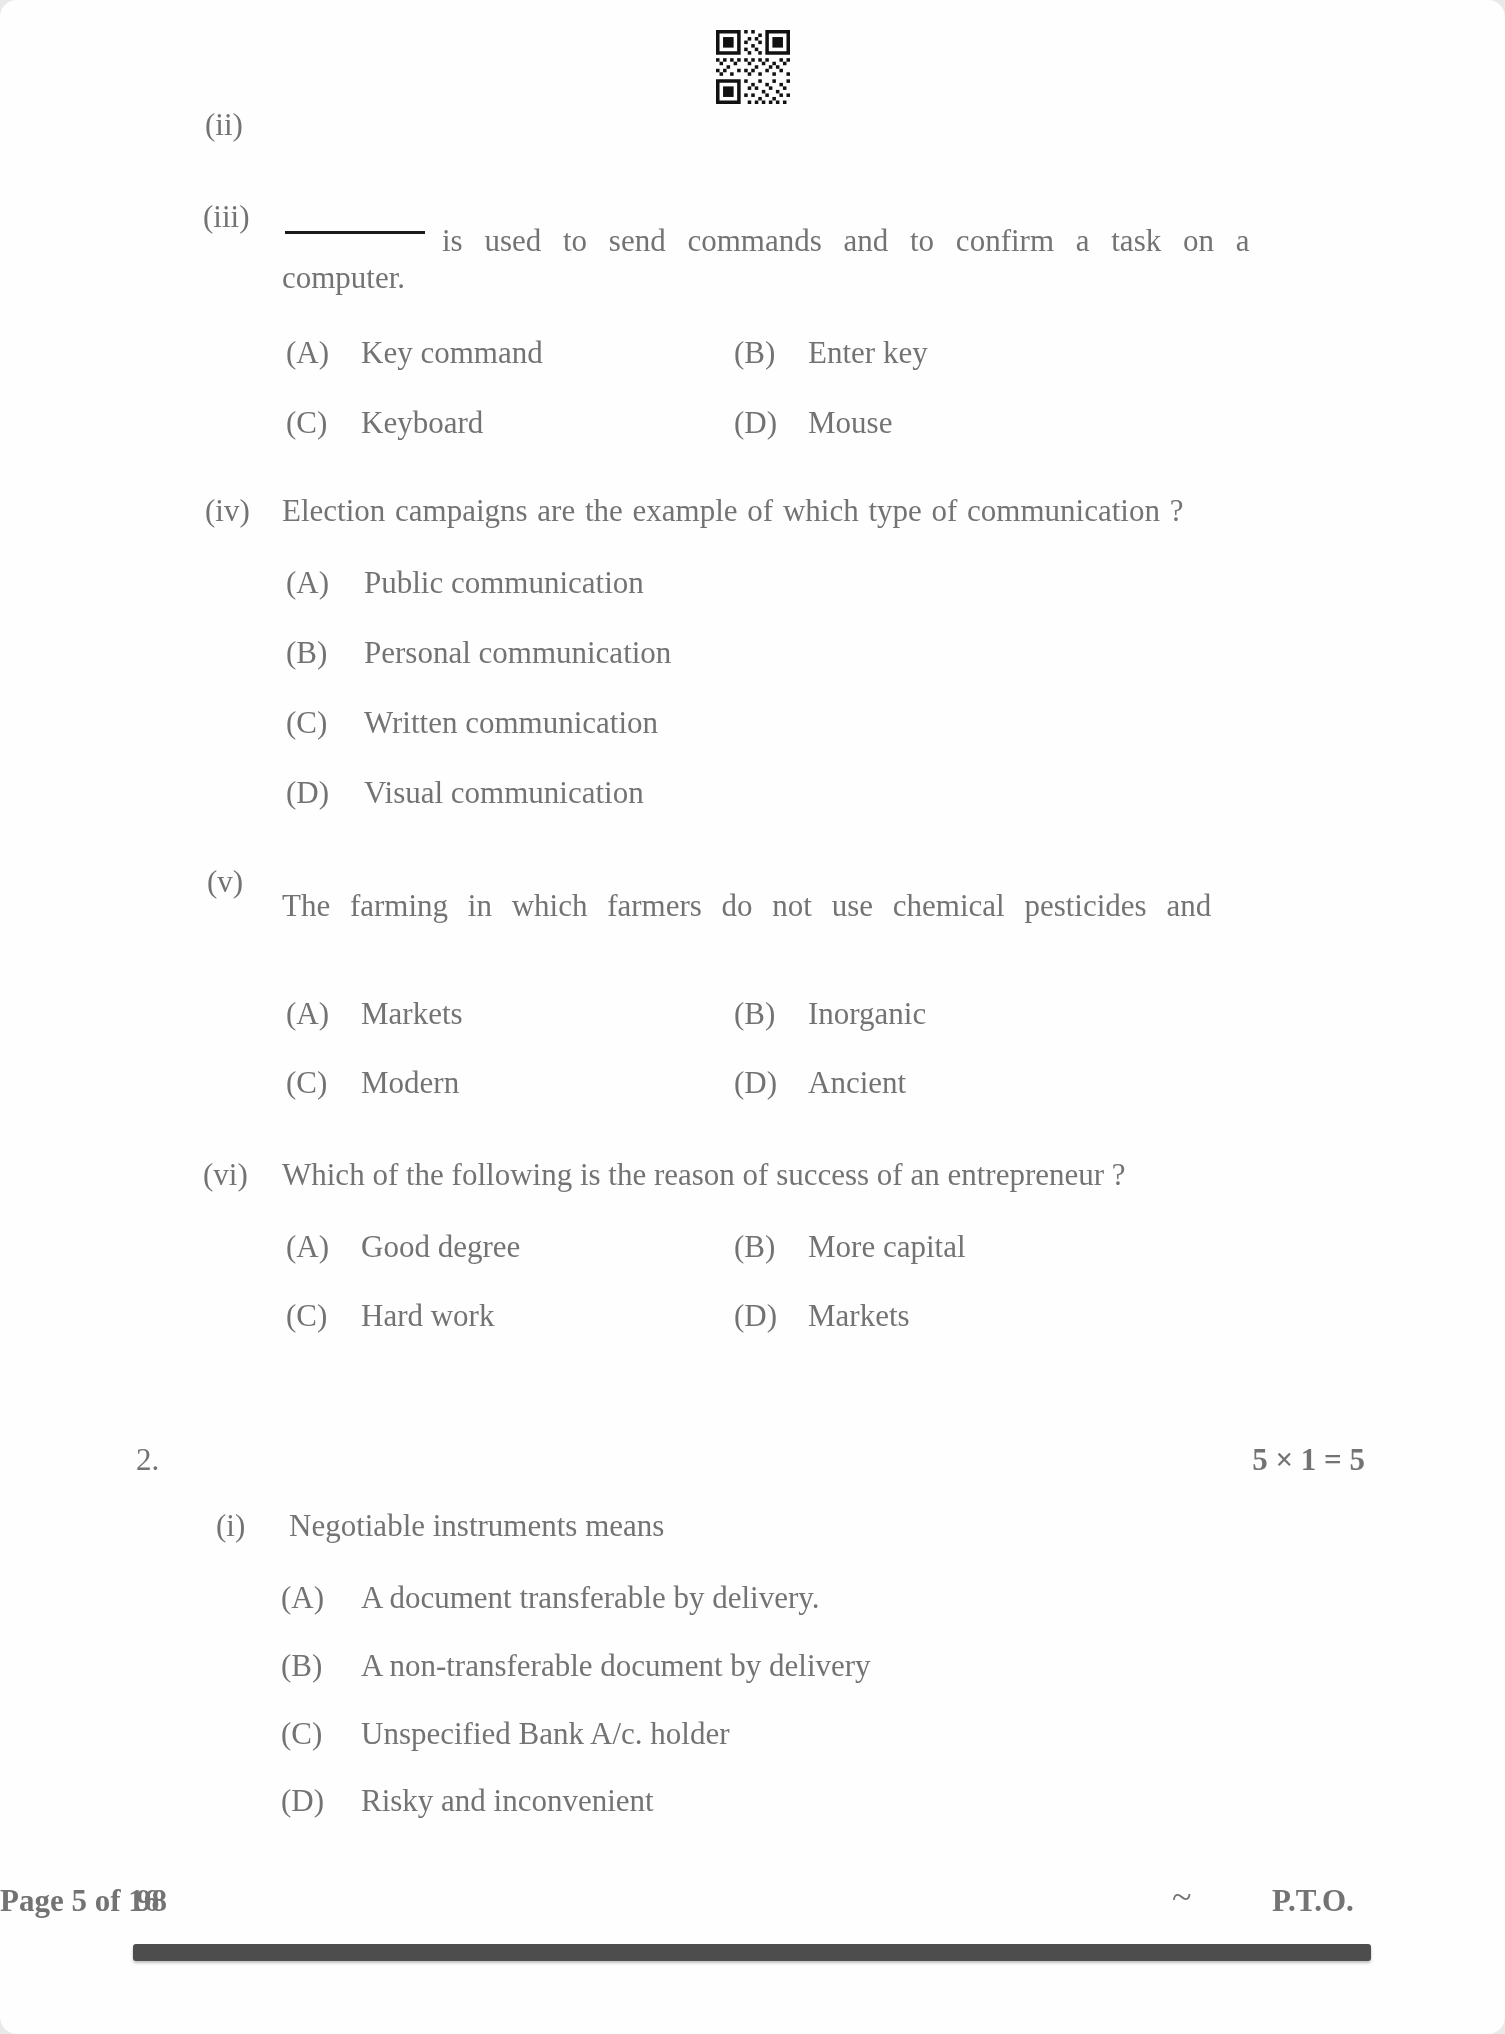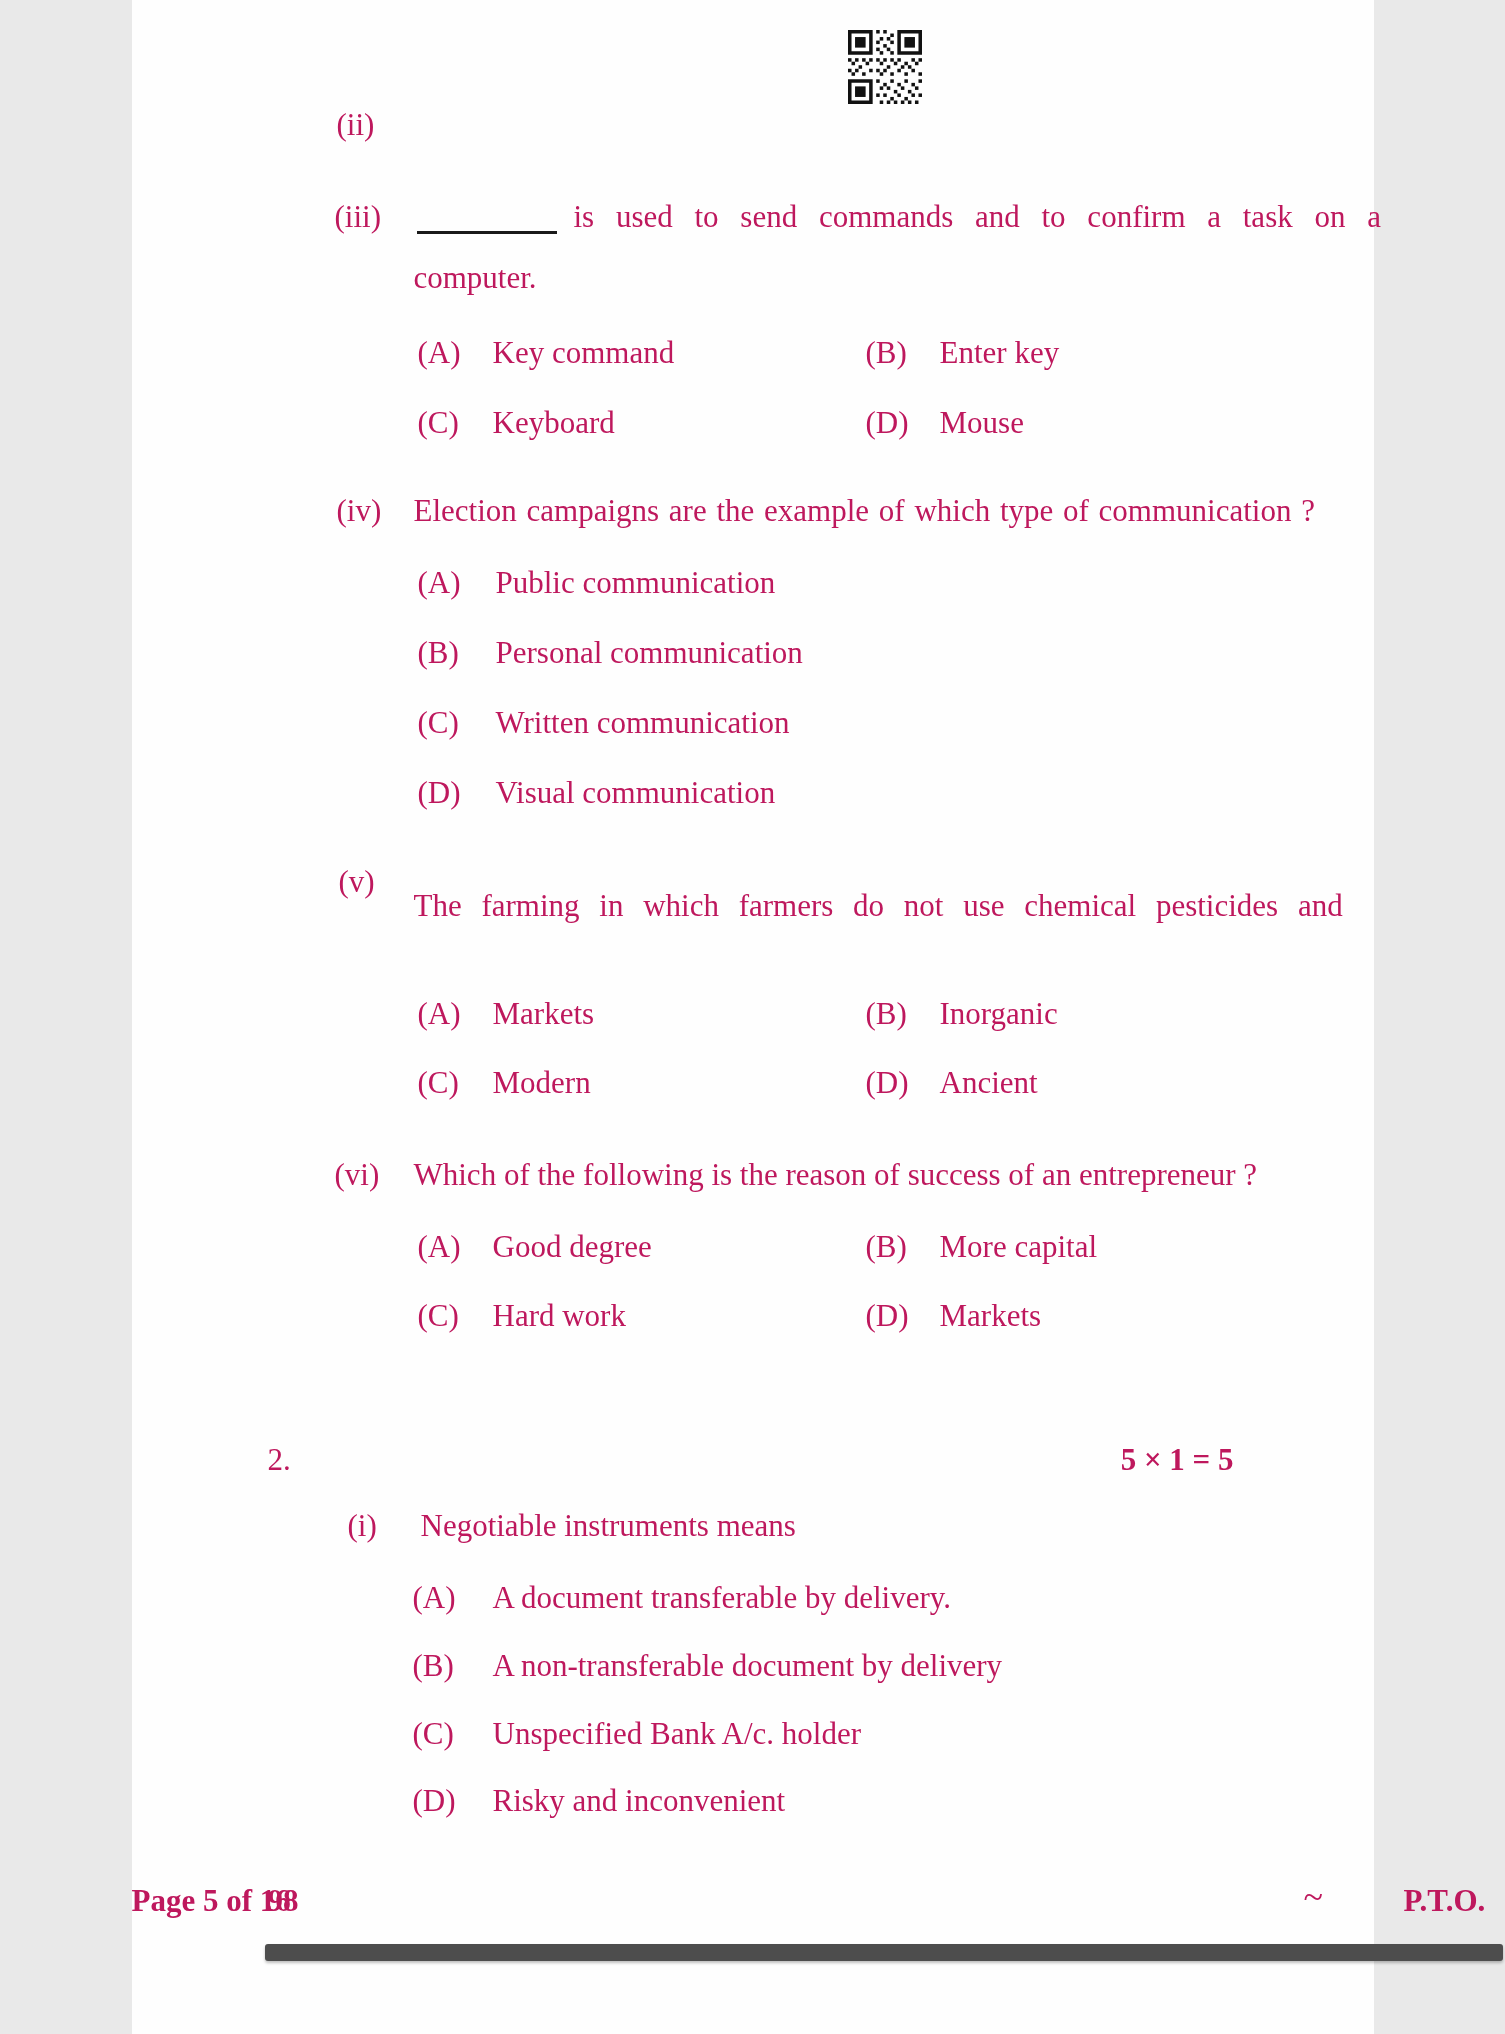--- a/index.html
+++ b/index.html
@@ -1,25 +1,25 @@
 <!DOCTYPE html>
 <html><head>
 <meta charset="utf-8">
 <style>
   html,body{margin:0;padding:0;background:#e9e9e9;}
   .page{
-    position:relative;width:1242px;height:2034px;margin:0 auto;
-    background:#fefefe;color:#be185d;
+    position:relative;width:1505px;height:2034px;margin:0 auto;
+    background:#fefefe;color:#737373;
     font-family:"Liberation Serif", serif;
-    font-size:31px;line-height:38px;
+    font-size:31px;line-height:38px;border-radius:17px;
   }
   .abs{position:absolute;white-space:nowrap;}
   .b{font-weight:bold;}
   .blank{display:inline-block;border-bottom:3px solid #1a1a1a;height:0.85em;vertical-align:baseline;}
-  .ws14{word-spacing:14px;}
+  .ws14{word-spacing:14px;margin-top:24px;}
   .ws12{word-spacing:12px;margin-top:24px;}
   .ws2{word-spacing:2px;}
   .bar{position:absolute;background:#4d4d4d;border-radius:3px;box-shadow:0 2px 3px rgba(0,0,0,.25);}
   .qr{position:absolute;left:716px;top:28px;width:74px;height:78px;}
   .center-line{position:absolute;left:0;right:0;}
 </style>
 </head>
 <body>
 
 <div class="page">

